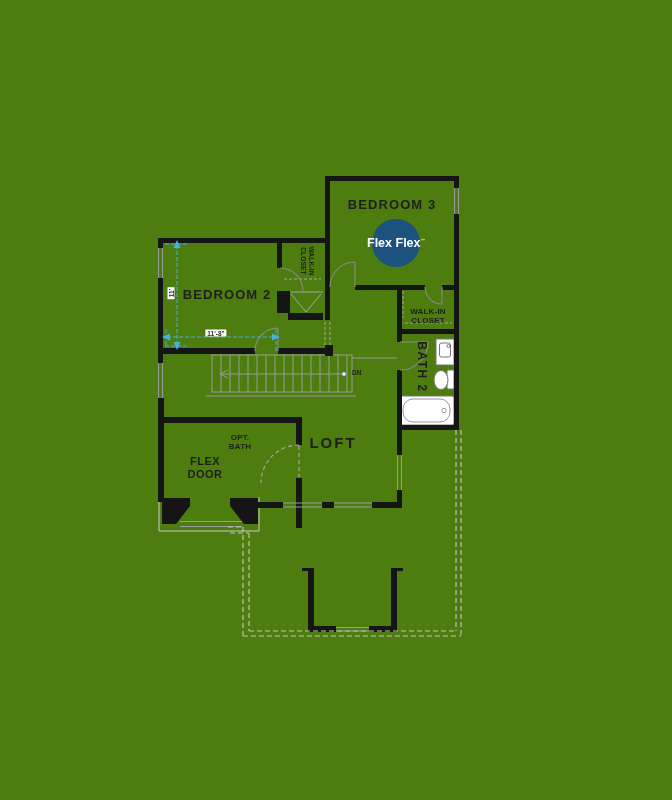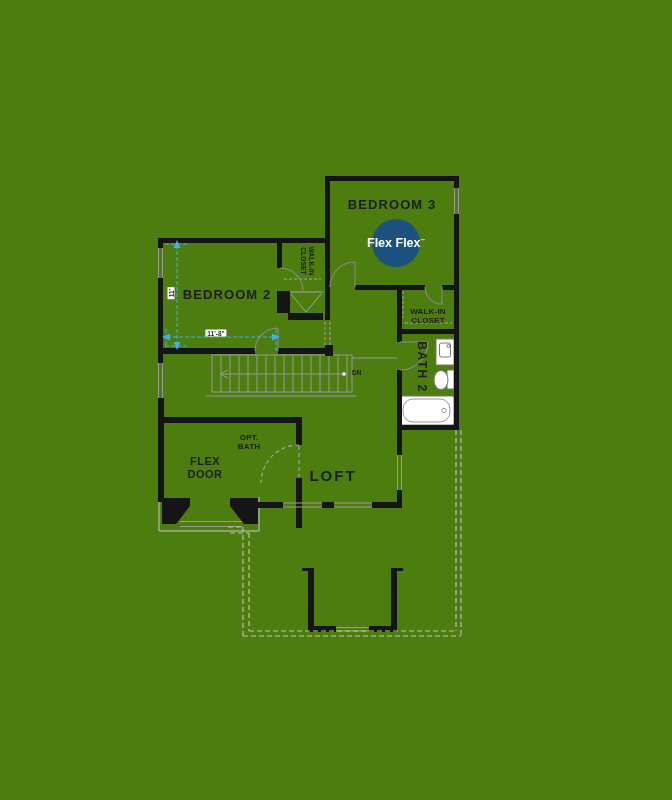--- a/index.html
+++ b/index.html
@@ -191,28 +191,28 @@
 
   <div class="lbl small-b" style="left:428px;top:316px;">
     <span class="line">WALK-IN</span>
     <span class="line">CLOSET</span>
   </div>
 
   <div class="lbl bath-vert" style="left:422px;top:367px;">BATH 2</div>
 
   <div class="lbl dn" style="left:352px;top:372px;">DN</div>
 
-  <div class="lbl loft" style="left:333px;top:442px;margin-top:33px;">LOFT</div>
+  <div class="lbl loft" style="left:333px;top:442px;">LOFT</div>
 
   <div class="lbl flex" style="left:205px;top:468px;">
     <span class="line">FLEX</span>
     <span class="line">DOOR</span>
   </div>
 
-  <div class="lbl small-b" style="left:249px;top:442px;">
+  <div class="lbl small-b" style="left:240px;top:442px;">
     <span class="line">OPT.</span>
     <span class="line">BATH</span>
   </div>
 
   <div class="lbl dim dim-vert" style="left:171px;top:293px;">11'</div>
 
   <div class="lbl dim" style="left:216px;top:333px;">11'-8"</div>
 
 </div>
 

